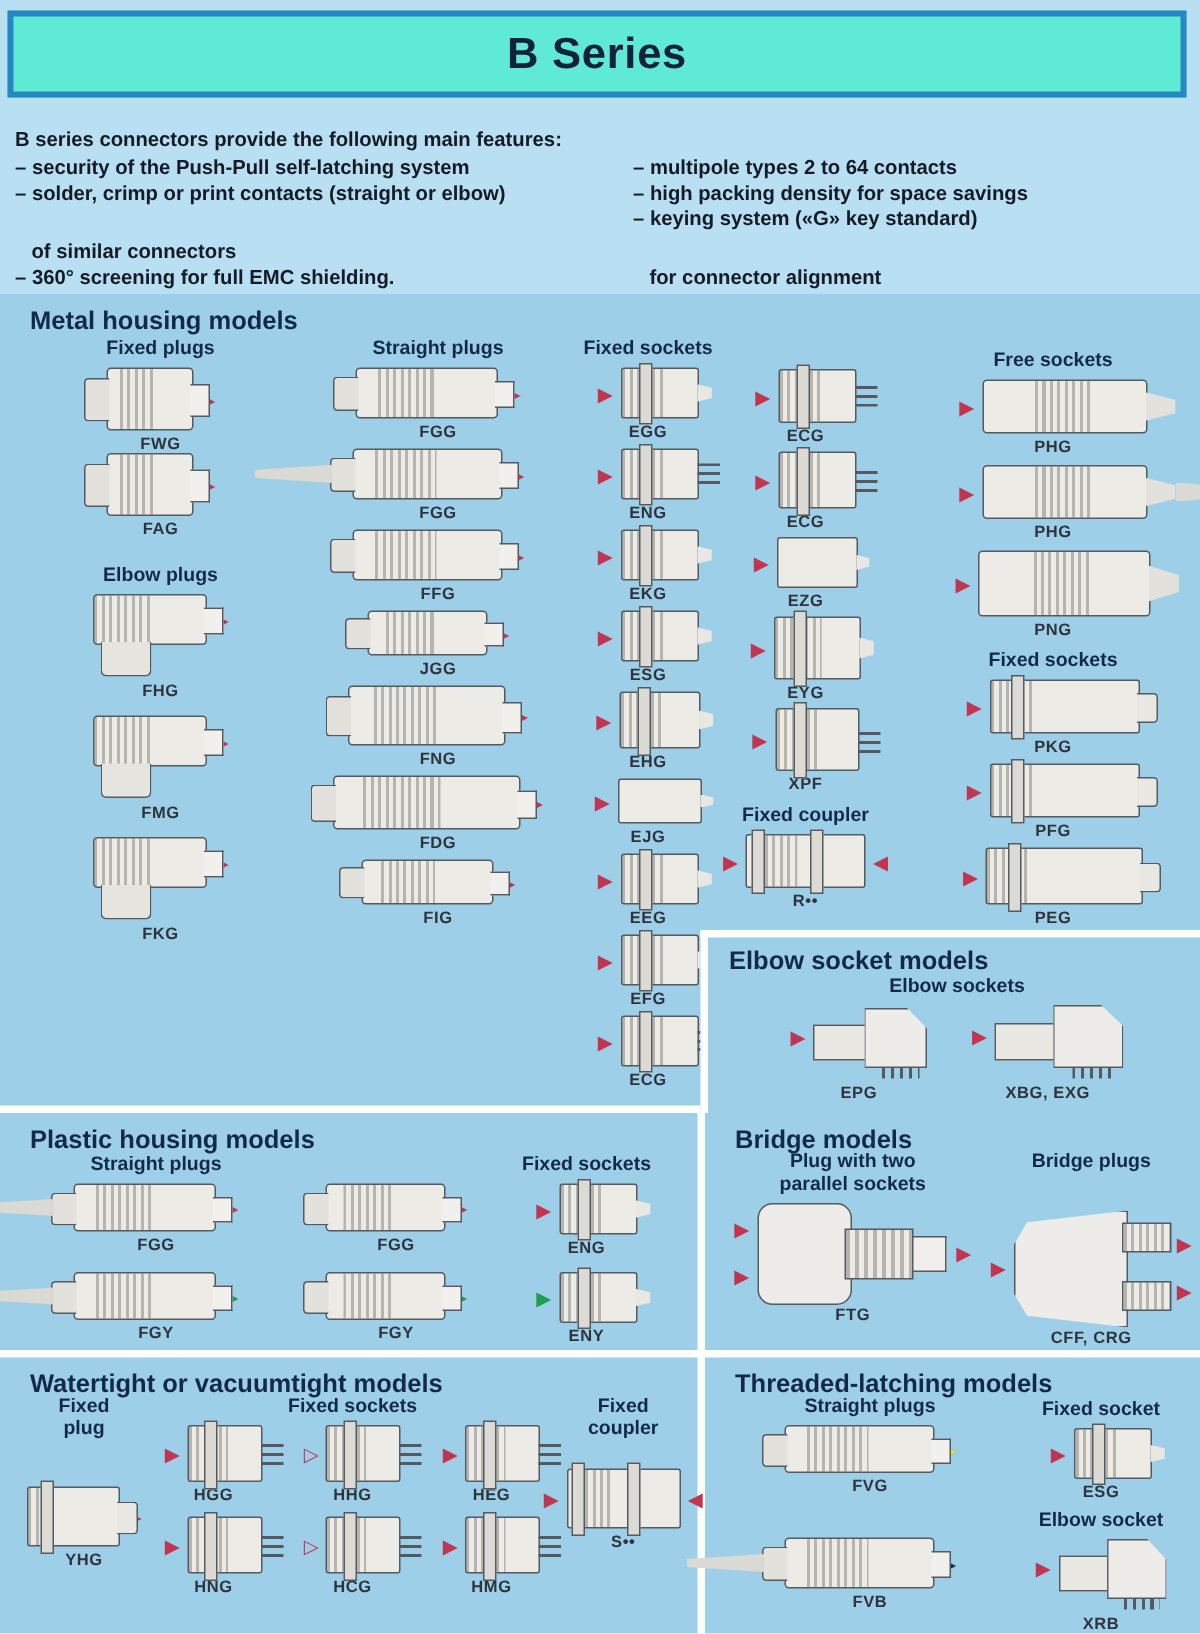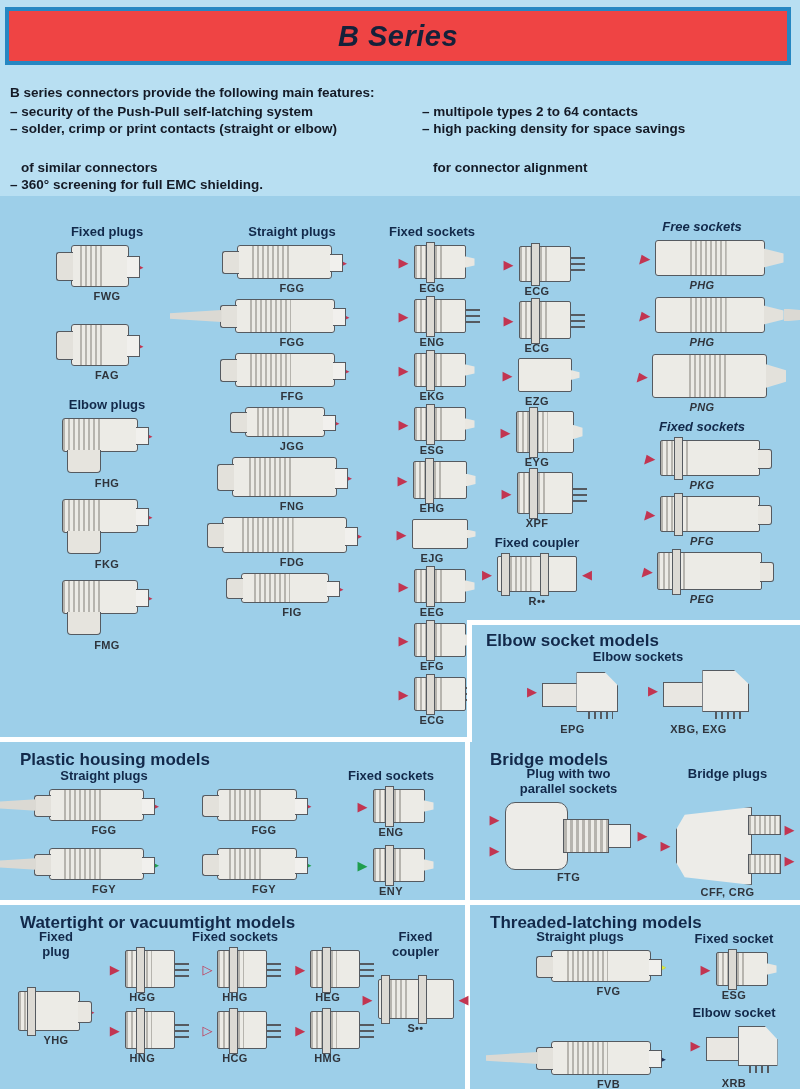--- a/index.html
+++ b/index.html
@@ -1,20 +1,20 @@
 <!DOCTYPE html>
 <html><head>
 <meta charset="utf-8">
 <style>
   html,body{margin:0;padding:0;background:#e8e8e8;}
   .page{position:relative;width:800px;height:1089px;margin:0 auto;background:#ffffff;
         font-family:"Liberation Sans",sans-serif;overflow:hidden;}
   .top{position:absolute;left:0;top:0;width:800px;height:196px;background:#b8dff2;}
-  .title-box{position:absolute;left:5px;top:7px;width:778px;height:50px;background:#ef4444;
-             border:4px solid #2687c2;display:flex;align-items:center;justify-content:center;font-style:italic;}
+  .title-box{position:absolute;left:5px;top:7px;width:778px;height:50px;background:#5eead4;
+             border:4px solid #2687c2;display:flex;align-items:center;justify-content:center;}
   .title-box h1{margin:0;font-size:29px;font-weight:bold;color:#14213a;letter-spacing:.5px;}
   .features{position:absolute;left:10px;top:84px;width:782px;font-size:13.5px;line-height:17px;
             color:#141a26;font-weight:bold;}
   .features p{margin:0 0 2px 0;}
   .fcols{display:flex;}
   .fcols ul{list-style:none;margin:0;padding:0;}
   .fcols ul:first-child{width:412px;}
   .fcols li.ind{padding-left:11px;margin-top:22px;}
   .sec{position:absolute;background:#9dcfe9;}
   .stitle{position:absolute;left:20px;top:8px;margin:0;font-size:17px;font-weight:bold;color:#12294a;}
@@ -120,30 +120,32 @@
     <div class="fcols">
       <ul id="feat-left">
           <li>– security of the Push-Pull self-latching system</li>
           <li>– solder, crimp or print contacts (straight or elbow)</li>
           <li class="ind">of similar connectors</li>
           <li>– 360° screening for full EMC shielding.</li>
         </ul>
       <ul id="feat-right">
           <li>– multipole types 2 to 64 contacts</li>
           <li>– high packing density for space savings</li>
+          <li>– keying system («G» key standard)</li>
           <li class="ind">for connector alignment</li>
         </ul>
     </div>
   </div>
 
   <section id="sec-0" class="sec" style="left:0;top:196px;width:800px;height:541px;">
+    <h2 class="stitle">Metal housing models</h2>
   <div class="col" style="left: 22px; top: 28px; width: 170px;">
         <div class="group">
           <div class="ghead">Fixed plugs</div>
-          <div class="items" style="gap: 22px;">
+          <div class="items" style="gap: 0;">
             <div class="item">
               <div class="irow">
                 <div class="conn s-plug" style="width: 58px; height: 42px;"></div>
                 <div class="astack">
                   <span class="arw a-red">▶</span>
                 </div>
               </div>
               <div class="code">FWG</div>
             </div>
             <div class="item">
@@ -173,32 +175,32 @@
             </div>
             <div class="item">
               <div class="irow" style="margin-bottom: 22px;">
                 <div class="conn s-elbow" style="width: 76px; height: 34px;">
                   <i class="leg"></i>
                 </div>
                 <div class="astack">
                   <span class="arw a-red">▶</span>
                 </div>
               </div>
-              <div class="code">FKG</div>
+              <div class="code">FMG</div>
             </div>
             <div class="item">
               <div class="irow" style="margin-bottom: 22px;">
                 <div class="conn s-elbow" style="width: 76px; height: 34px;">
                   <i class="leg"></i>
                 </div>
                 <div class="astack">
                   <span class="arw a-red">▶</span>
                 </div>
               </div>
-              <div class="code">FMG</div>
+              <div class="code">FKG</div>
             </div>
           </div>
         </div>
       </div>
       <div class="col" style="left: 196px; top: 28px; width: 192px;">
         <div class="group">
           <div class="ghead">Straight plugs</div>
           <div class="items" style="gap: 5px;">
             <div class="item">
               <div class="irow">
@@ -417,21 +419,21 @@
                 <div class="conn s-coupler" style="width: 80px; height: 36px;"></div>
                 <div class="astack">
                   <span class="arw a-redL">◀</span>
                 </div>
               </div>
               <div class="code">R••</div>
             </div>
           </div>
         </div>
       </div>
-      <div class="col" style="left: 606px; top: 23px; width: 192px; font-style: italic;">
+      <div class="col" style="left: 606px; top: 36px; width: 192px;">
         <div class="group">
           <div class="ghead">Free sockets</div>
           <div class="items" style="gap: 6px;">
             <div class="item">
               <div class="irow">
                 <div class="astack">
                   <span class="arw a-red">▶</span>
                 </div>
                 <div class="conn s-free" style="width: 110px; height: 36px;"></div>
               </div>
@@ -759,21 +761,21 @@
           </div>
         </div>
       </div>
     </section>
 
   <section id="sec-5" class="sec" style="left:470px;top:905px;width:330px;height:184px;">
     <h2 class="stitle">Threaded-latching models</h2>
   <div class="col" style="left: 24px; top: 24px; width: 172px;">
         <div class="group">
           <div class="ghead">Straight plugs</div>
-          <div class="items" style="gap: 44px; align-items: flex-end;">
+          <div class="items" style="gap: 28px;">
             <div class="item">
               <div class="irow">
                 <div class="conn s-plug" style="width: 100px; height: 32px;"></div>
                 <div class="astack">
                   <span class="arw a-yellow">▶</span>
                 </div>
               </div>
               <div class="code">FVG</div>
             </div>
             <div class="item">

